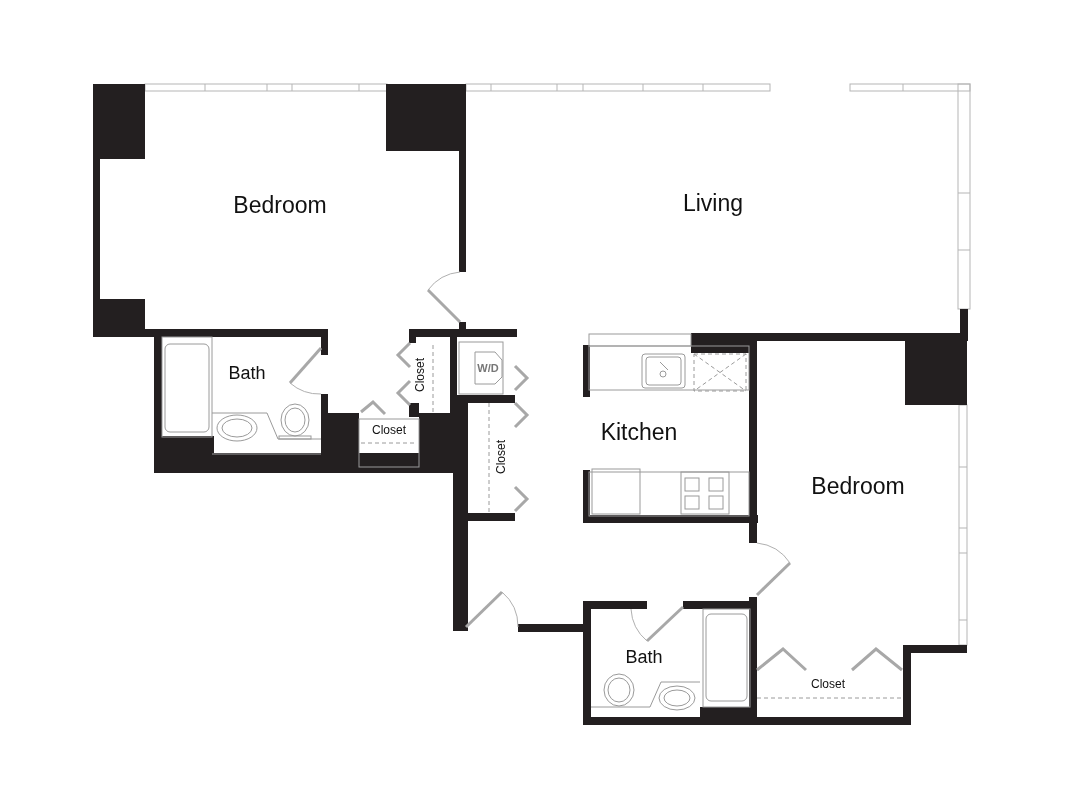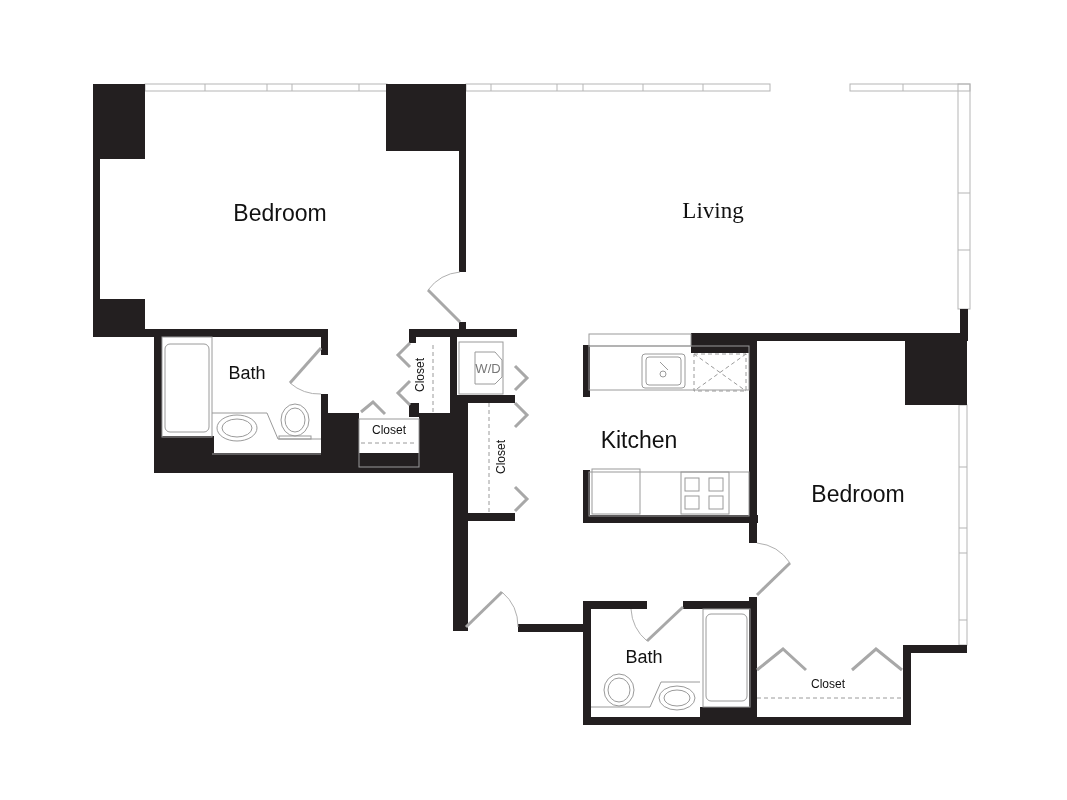--- a/index.html
+++ b/index.html
@@ -5,25 +5,25 @@
   html, body { margin: 0; padding: 0; background: #ffffff; }
   body { width: 1067px; height: 800px; position: relative; overflow: hidden; font-family: "Liberation Sans", sans-serif; }
   svg { position: absolute; left: 0; top: 0; }
   .wall { fill: #231f20; }
   .win { fill: none; stroke: #b5b5b5; stroke-width: 1; }
   .fix { fill: none; stroke: #9a9a9a; stroke-width: 1; }
   .door { fill: none; stroke: #a8a8a8; stroke-width: 3; }
   .swing { fill: none; stroke: #b0b0b0; stroke-width: 1; }
   .dash { fill: none; stroke: #9a9a9a; stroke-width: 1; stroke-dasharray: 4 3; }
   .label { position: absolute; color: #111; white-space: nowrap; transform: translate(-50%, -50%); }
-  .lg { font-size: 23px; margin-top: 8px; }
+  .lg { font-size: 23px; }
   .md { font-size: 18px; }
   .sm { font-size: 12px; }
   .vert { transform: translate(-50%, -50%) rotate(-90deg); }
-  .appl { position: absolute; font-size: 13px; color: #777; transform: translate(-50%,-50%); }
+  .appl { position: absolute; font-size: 11px; color: #777; transform: translate(-50%,-50%); font-weight: bold; }
 </style>
 </head>
 <body>
 
 <svg width="1067" height="800" viewBox="0 0 1067 800">
 
   <g>
     <rect class="win" x="145" y="84" width="242" height="7"></rect>
     <line class="win" x1="205" y1="84" x2="205" y2="91"></line>
     <line class="win" x1="267" y1="84" x2="267" y2="91"></line>
@@ -164,21 +164,21 @@
     <ellipse class="fix" cx="619" cy="690" rx="15" ry="16"></ellipse>
     <ellipse class="fix" cx="619" cy="690" rx="11" ry="12"></ellipse>
     <ellipse class="fix" cx="677" cy="698" rx="18" ry="12"></ellipse>
     <ellipse class="fix" cx="677" cy="698" rx="13" ry="8"></ellipse>
 
     <line class="dash" x1="757" y1="698" x2="903" y2="698"></line>
   </g>
 </svg>
 
 <div class="label lg" style="left:280px;top:205px;">Bedroom</div>
-<div class="label lg" style="left:713px;top:203px;font-family:Liberation Serif, serif;">Living</div>
+<div class="label lg" style="left:713px;top:203px;">Living</div>
 <div class="label md" style="left:247px;top:373px;">Bath</div>
 <div class="label lg" style="left:639px;top:432px;">Kitchen</div>
 <div class="label lg" style="left:858px;top:486px;">Bedroom</div>
 <div class="label md" style="left:644px;top:657px;">Bath</div>
 
 <div class="label sm vert" style="left:420px;top:375px;">Closet</div>
 <div class="label sm" style="left:389px;top:430px;">Closet</div>
 <div class="label sm vert" style="left:501px;top:457px;">Closet</div>
 <div class="label sm" style="left:828px;top:684px;">Closet</div>
 

